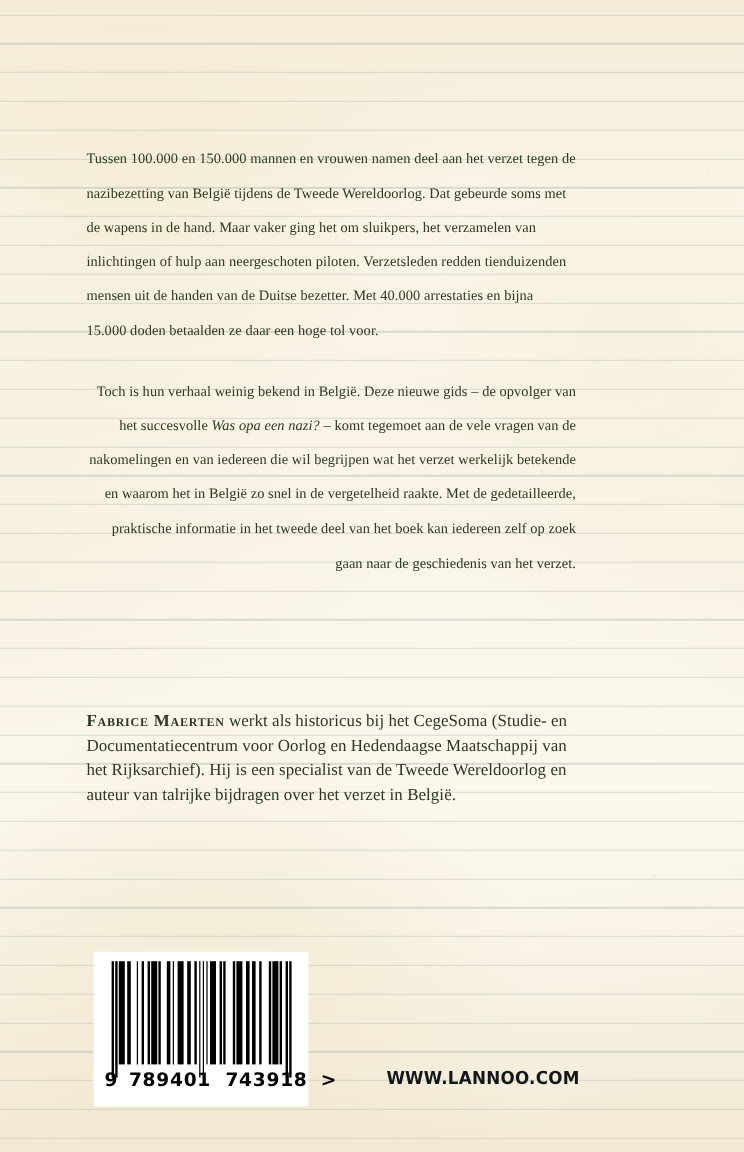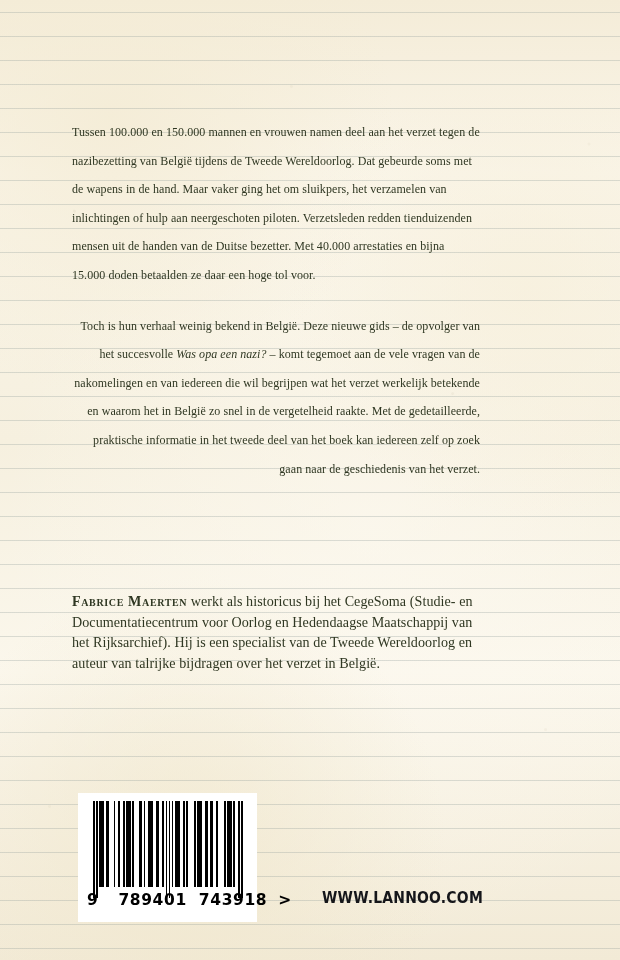--- a/index.html
+++ b/index.html
@@ -138,21 +138,21 @@
     height: 22px;
     display: flex;
     align-items: center;
     font-family: "DejaVu Sans", "Liberation Sans", sans-serif;
     font-size: 15.5px;
     font-weight: 700;
     color: #000;
     letter-spacing: 0.04em;
   }
   #barcode-digits .d1 { margin-left: 1px; }
-  #barcode-digits .d2 { margin-left: 20px; }
+  #barcode-digits .d2 { margin-left: 9px; }
   #barcode-digits .d3 { margin-left: 12px; }
   #barcode-digits .dc { margin-left: 11px; font-weight: 700; }
 
   #lannoo-url {
     position: absolute;
     left: 322px;
     top: 889px;
     color: #15161a;
     font-family: "DejaVu Sans", "Liberation Sans", sans-serif;
     font-size: 15px;

